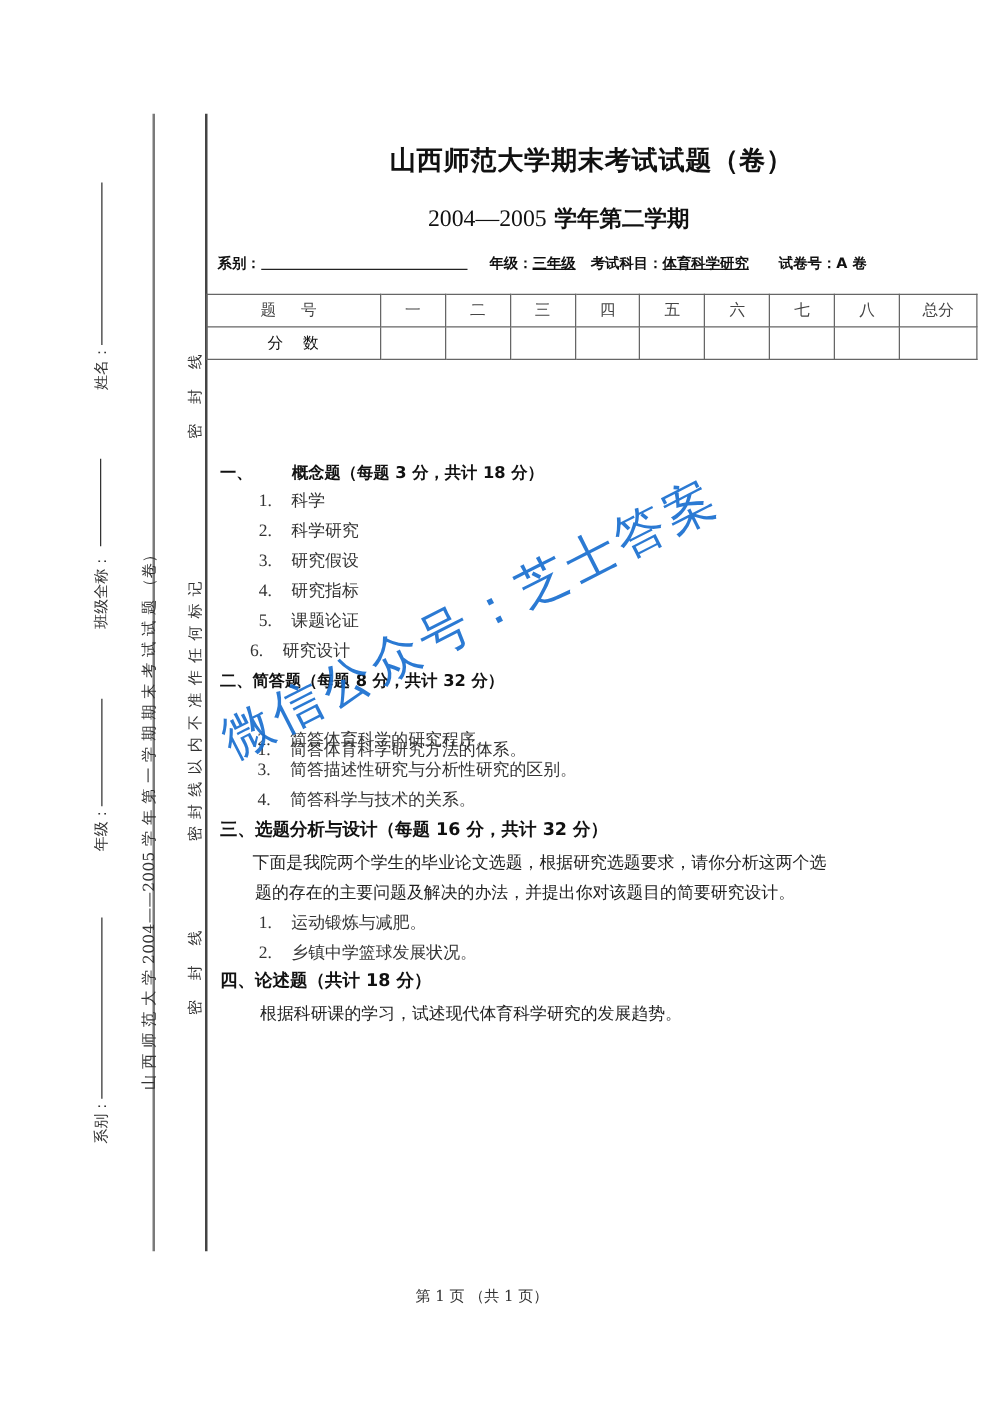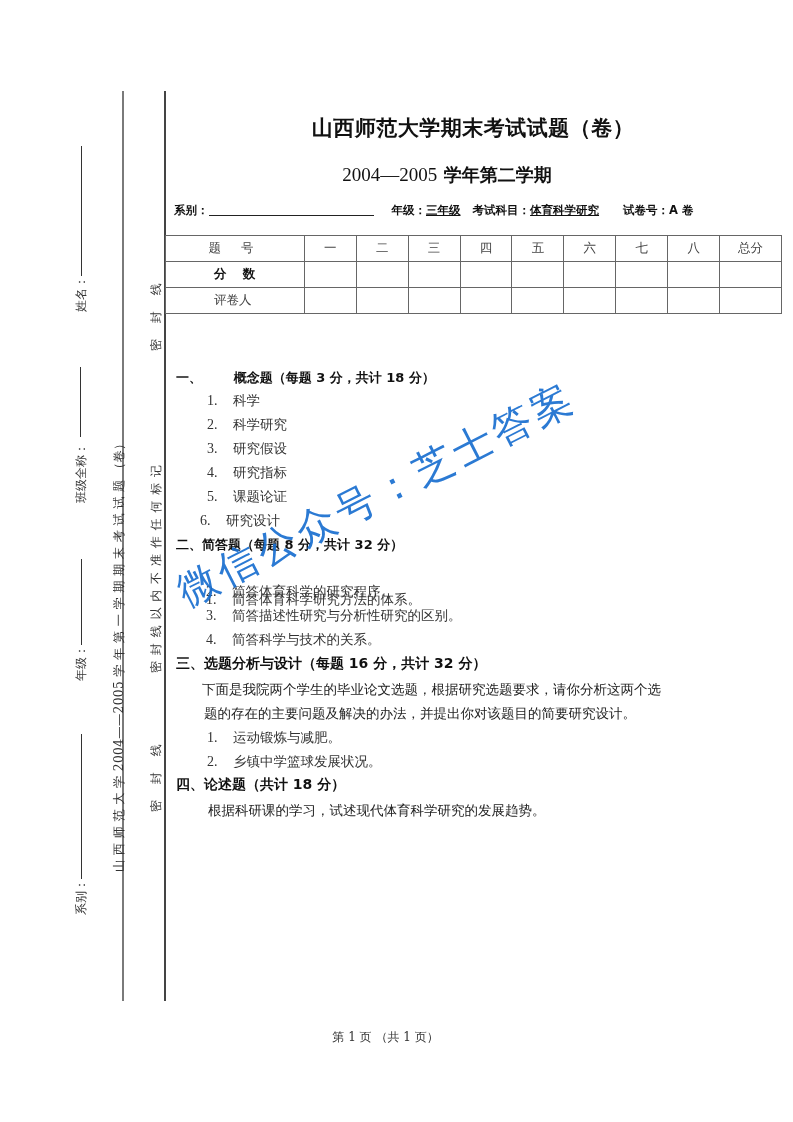--- a/index.html
+++ b/index.html
@@ -51,21 +51,21 @@
     border-collapse: collapse; font-size: 12.5px;
   }
   table.score td {
     border: 1px solid #666; height: 26px; text-align: center; color: #444;
     font-family: "DejaVu Serif", serif;
     margin-left: 6px;
   }
   table.score td.hd { width: 139px; }
   table.score td.c { width: 52px; }
   table.score td.t { width: 62px; }
-  table.score tr.r2 td.hd { font-weight: bold; color: #111; letter-spacing: 6px; }
+  table.score tr.r2 td.hd { font-weight: normal; color: #111; letter-spacing: 6px; }
   table.score tr.r1 td.hd { letter-spacing: 8px; }
   table.score tr.r3 td, table.score tr.r4 td { }
   table.score tr.r4 td { border-top: 1.5px solid #111; }
   table.score td.lft { text-align: left; padding-left: 48px; }
 
   .sec {
     position: absolute; left: 176px; font-weight: bold; font-size: 13px; color: #111;
     font-family: "DejaVu Sans", "Liberation Sans", sans-serif; white-space: nowrap;
   }
   .item {
@@ -153,32 +153,20 @@
     <td class="c"></td>
     <td class="c"></td>
     <td class="c"></td>
     <td class="c"></td>
     <td class="c"></td>
     <td class="c"></td>
     <td class="c"></td>
     <td class="c"></td>
     <td class="t"></td>
   </tr>
-  <tr class="r3">
-    <td class="hd lft">评卷人</td>
-    <td class="c"></td>
-    <td class="c"></td>
-    <td class="c"></td>
-    <td class="c"></td>
-    <td class="c"></td>
-    <td class="c"></td>
-    <td class="c"></td>
-    <td class="c"></td>
-    <td class="t"></td>
-  </tr>
 </tbody>
   </table>
 
 <div class="sec" style="top:369px; white-space:pre;">一、       概念题（每题 3 分，共计 18 分）</div>
 <div class="item" style="left:207px; top:392px;"><span class="n">1.</span><span>科学</span></div>
 <div class="item" style="left:207px; top:416px;"><span class="n">2.</span><span>科学研究</span></div>
 <div class="item" style="left:207px; top:440px;"><span class="n">3.</span><span>研究假设</span></div>
 <div class="item" style="left:207px; top:464px;"><span class="n">4.</span><span>研究指标</span></div>
 <div class="item" style="left:207px; top:488px;"><span class="n">5.</span><span>课题论证</span></div>
 <div class="item" style="left:200px; top:512px;"><span class="n">6.</span><span>研究设计</span></div>

